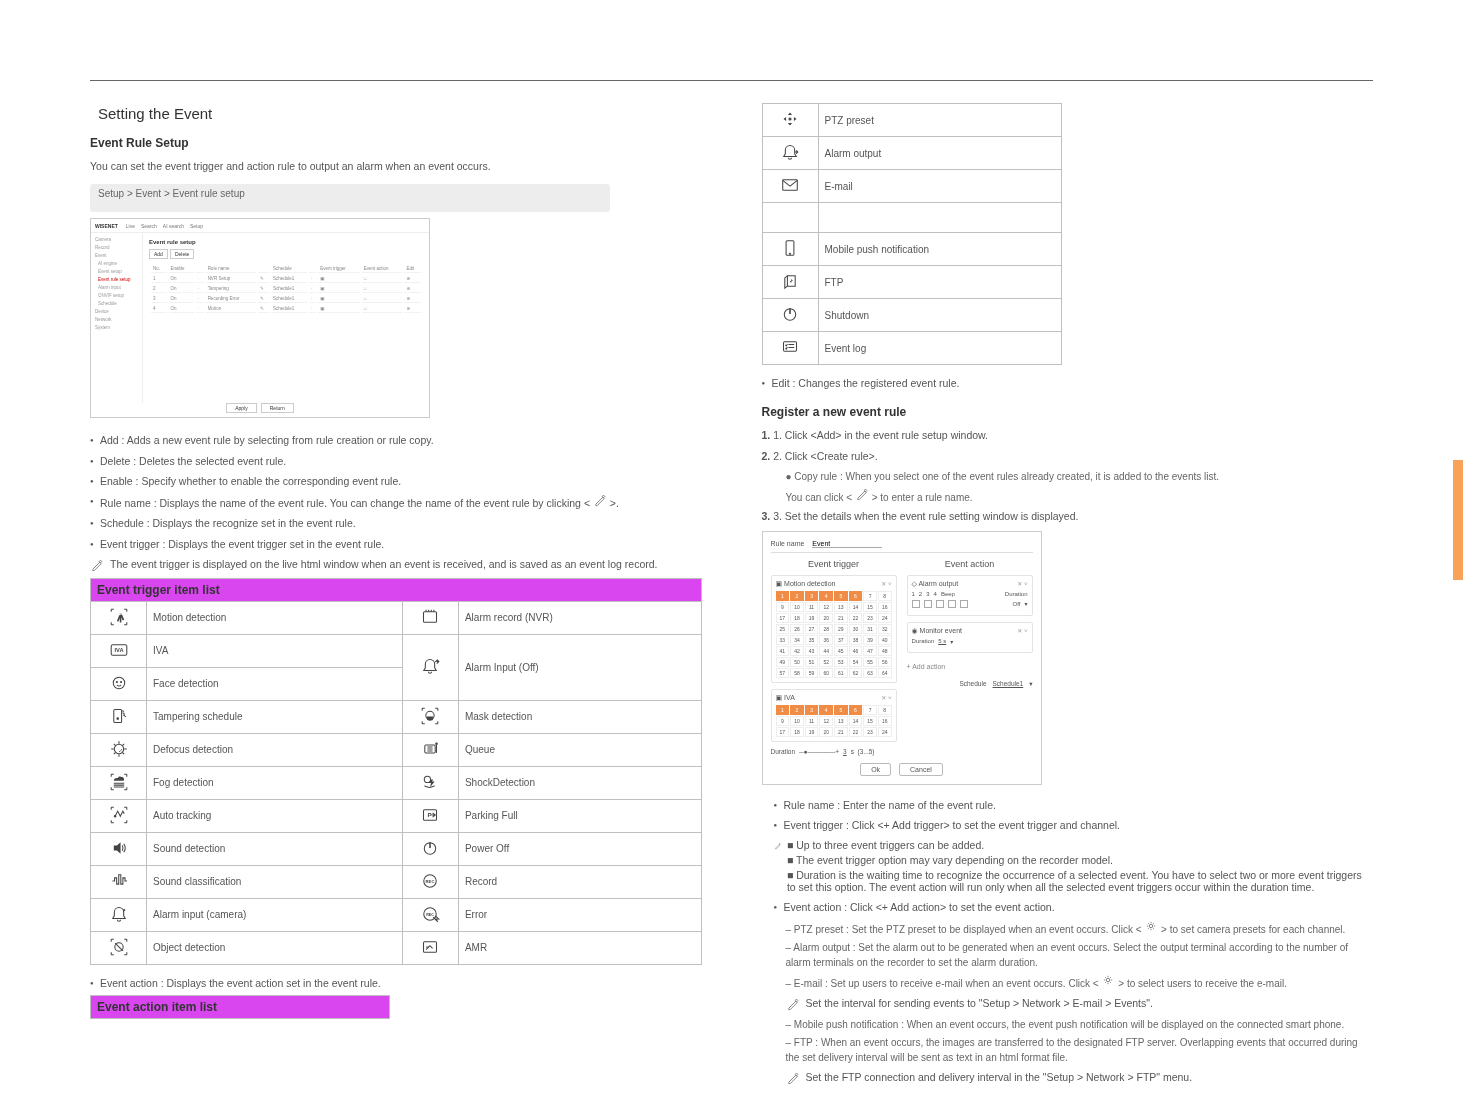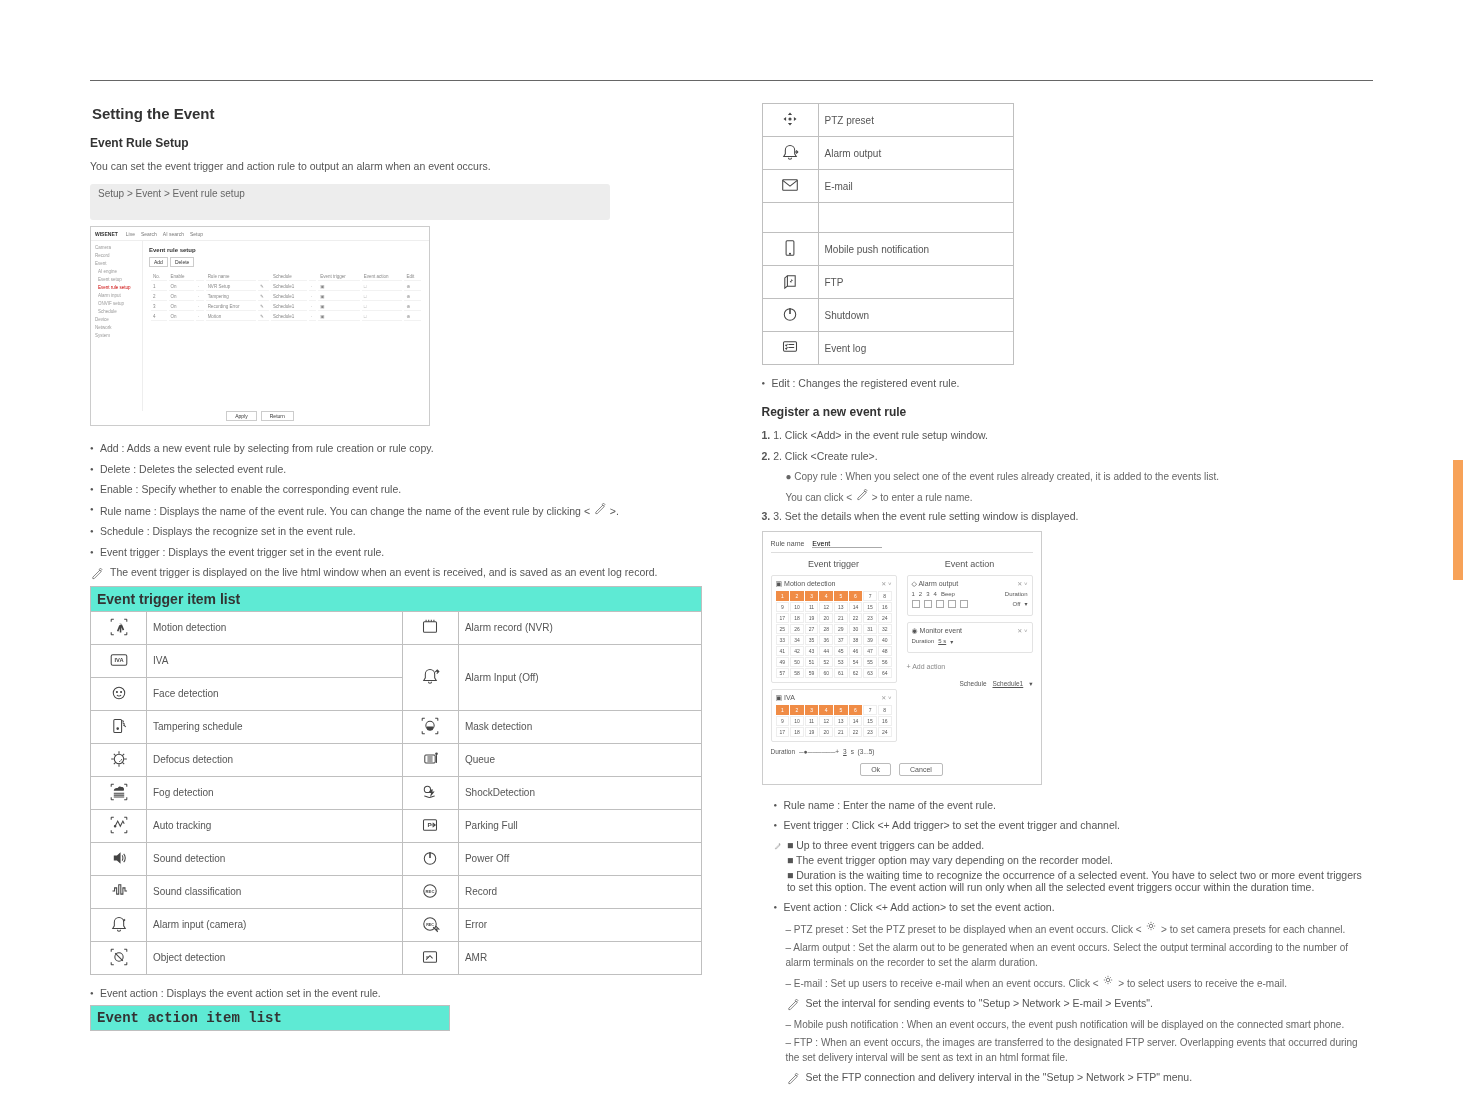--- a/index.html
+++ b/index.html
@@ -1,24 +1,24 @@
 <!DOCTYPE html>
 <html><head>
 <meta charset="utf-8">
 <style>
 * { box-sizing: border-box; margin: 0; padding: 0; }
 body { font-family: Arial, sans-serif; font-size: 10px; color: #333; background: #fff; width: 1463px; }
 .page { padding: 80px 90px 40px 90px; position: relative; }
 .header-rule { border-top: 1px solid #666; margin-bottom: 18px; }
 .cols { display: flex; gap: 60px; }
 .col { flex: 1; min-width: 0; }
-.section-title { font-size: 15px; font-weight: bold; margin: 6px 2px 10px; }
+.section-title { font-size: 15px; font-weight: normal; margin: 6px 8px 10px; }
 .subsection { font-size: 12px; font-weight: bold; margin: 14px 0 8px; }
 .body-text { font-size: 10.5px; line-height: 1.55; color: #555; margin-bottom: 8px; }
-.tab-bar { height: 36px; background: #ededed; border-radius: 3px; margin: 10px 0 6px; width: 520px; }
+.tab-bar { height: 28px; background: #ededed; border-radius: 3px; margin: 10px 0 6px; width: 520px; }
 
 .screenshot { border: 1px solid #ccc; width: 340px; height: 200px; margin: 6px 0 14px; position: relative; background: #fff; overflow: hidden; }
 .ss-top { height: 14px; border-bottom: 1px solid #eee; display:flex; align-items:center; padding:0 4px; font-size:5px; color:#777;}
 .ss-top span:first-child{font-weight:bold; color:#333; margin-right:8px;}
 .ss-top .nav{margin-right:6px;}
 .ss-body { display:flex; height: calc(100% - 28px);}
 .ss-side { width: 52px; border-right:1px solid #eee; padding:4px; font-size:4.5px; color:#999;}
 .ss-side div{margin-bottom:3px;}
 .ss-side .hl{color:#c00;}
 .ss-main { flex:1; padding:6px; font-size:5px;}
@@ -33,21 +33,21 @@
 .bullet { padding-left: 10px; position: relative; font-size: 10.5px; color: #555; line-height: 1.55; margin-bottom: 4px; }
 .bullet::before { content: "●"; position: absolute; left: 0; font-size: 6px; top: 4px; }
 .step { font-size: 10.5px; color: #555; line-height: 1.6; margin-bottom: 4px; }
 .note { display: flex; gap: 6px; font-size: 10.5px; color: #555; margin: 6px 0; align-items: flex-start; }
 .indent { margin-left: 12px; }
 .sub-indent{ margin-left: 24px; font-size:10px; color:#666; line-height:1.5; margin-bottom:3px;}
 
 table.defs { border-collapse: collapse; width: 100%; margin: 4px 0 10px; }
 table.defs td { border: 1px solid #bfbfbf; padding: 4px 6px; vertical-align: middle; font-size: 10px; color: #555; }
 table.defs td.icon { width: 56px; text-align: center; padding: 2px; }
-table.defs td.spanhdr { font-weight: bold; font-size: 14px; color: #333; background:#5eead4;margin-left:19px; }
+table.defs td.spanhdr { font-weight: bold; font-size: 12px; color: #333; background:#d946ef;margin-left:19px; }
 table.two-col td:nth-child(2){ width: calc(50% - 56px);}
 table.two-col td:nth-child(3){ width: 56px; text-align:center;}
 
 .svg-icon { width: 26px; height: 26px; stroke: #444; stroke-width: 4; fill: none; }
 
 .dialog { border: 1px solid #ccc; width: 280px; padding: 8px; font-size: 7px; color: #555; margin: 6px 0 12px; background:#fff;}
 .dialog .rname{ display:flex; align-items:center; gap:8px; border-bottom:1px solid #ddd; padding-bottom:4px; margin-bottom:6px;}
 .dialog .rname input{border:none;border-bottom:1px solid #aaa; font-size:7px; width:70px;}
 .dialog .halves{display:flex; gap:10px;}
 .dialog .half{flex:1;}
@@ -350,32 +350,32 @@
                   <path d="M35 60l15-15 10 10"></path>
                   <path d="M35 50h10"></path>
                 </svg></td>
           <td>AMR</td>
         </tr>
       </tbody>
         </table>
 
       <div class="bullet">Event action : Displays the event action set in the event rule.</div>
 
-      <table class="defs" style="width:360px;font-family:Liberation Mono, monospace;">
+      <table class="defs" style="width:300px;">
         <tbody>
             <tr>
               <td class="spanhdr" colspan="2">Event action item list</td>
             </tr>
       </tbody>
         </table>
     </div>
 
     <div class="col">
 
-      <table class="defs" style="width:252px;">
+      <table class="defs" style="width:300px;">
         <tbody>
             <tr>
               <td class="icon"><svg class="svg-icon" viewBox="0 0 100 100">
                   <path d="M50 25l8 10h-16zM50 75l8-10h-16zM25 50l10-8v16zM75 50l-10-8v16z" fill="#444" stroke="none"></path>
                   <circle cx="50" cy="50" r="4" fill="#444"></circle>
                 </svg></td>
               <td>PTZ preset</td>
             </tr>
         <tr>
               <td class="icon"><svg class="svg-icon" viewBox="0 0 100 100">

